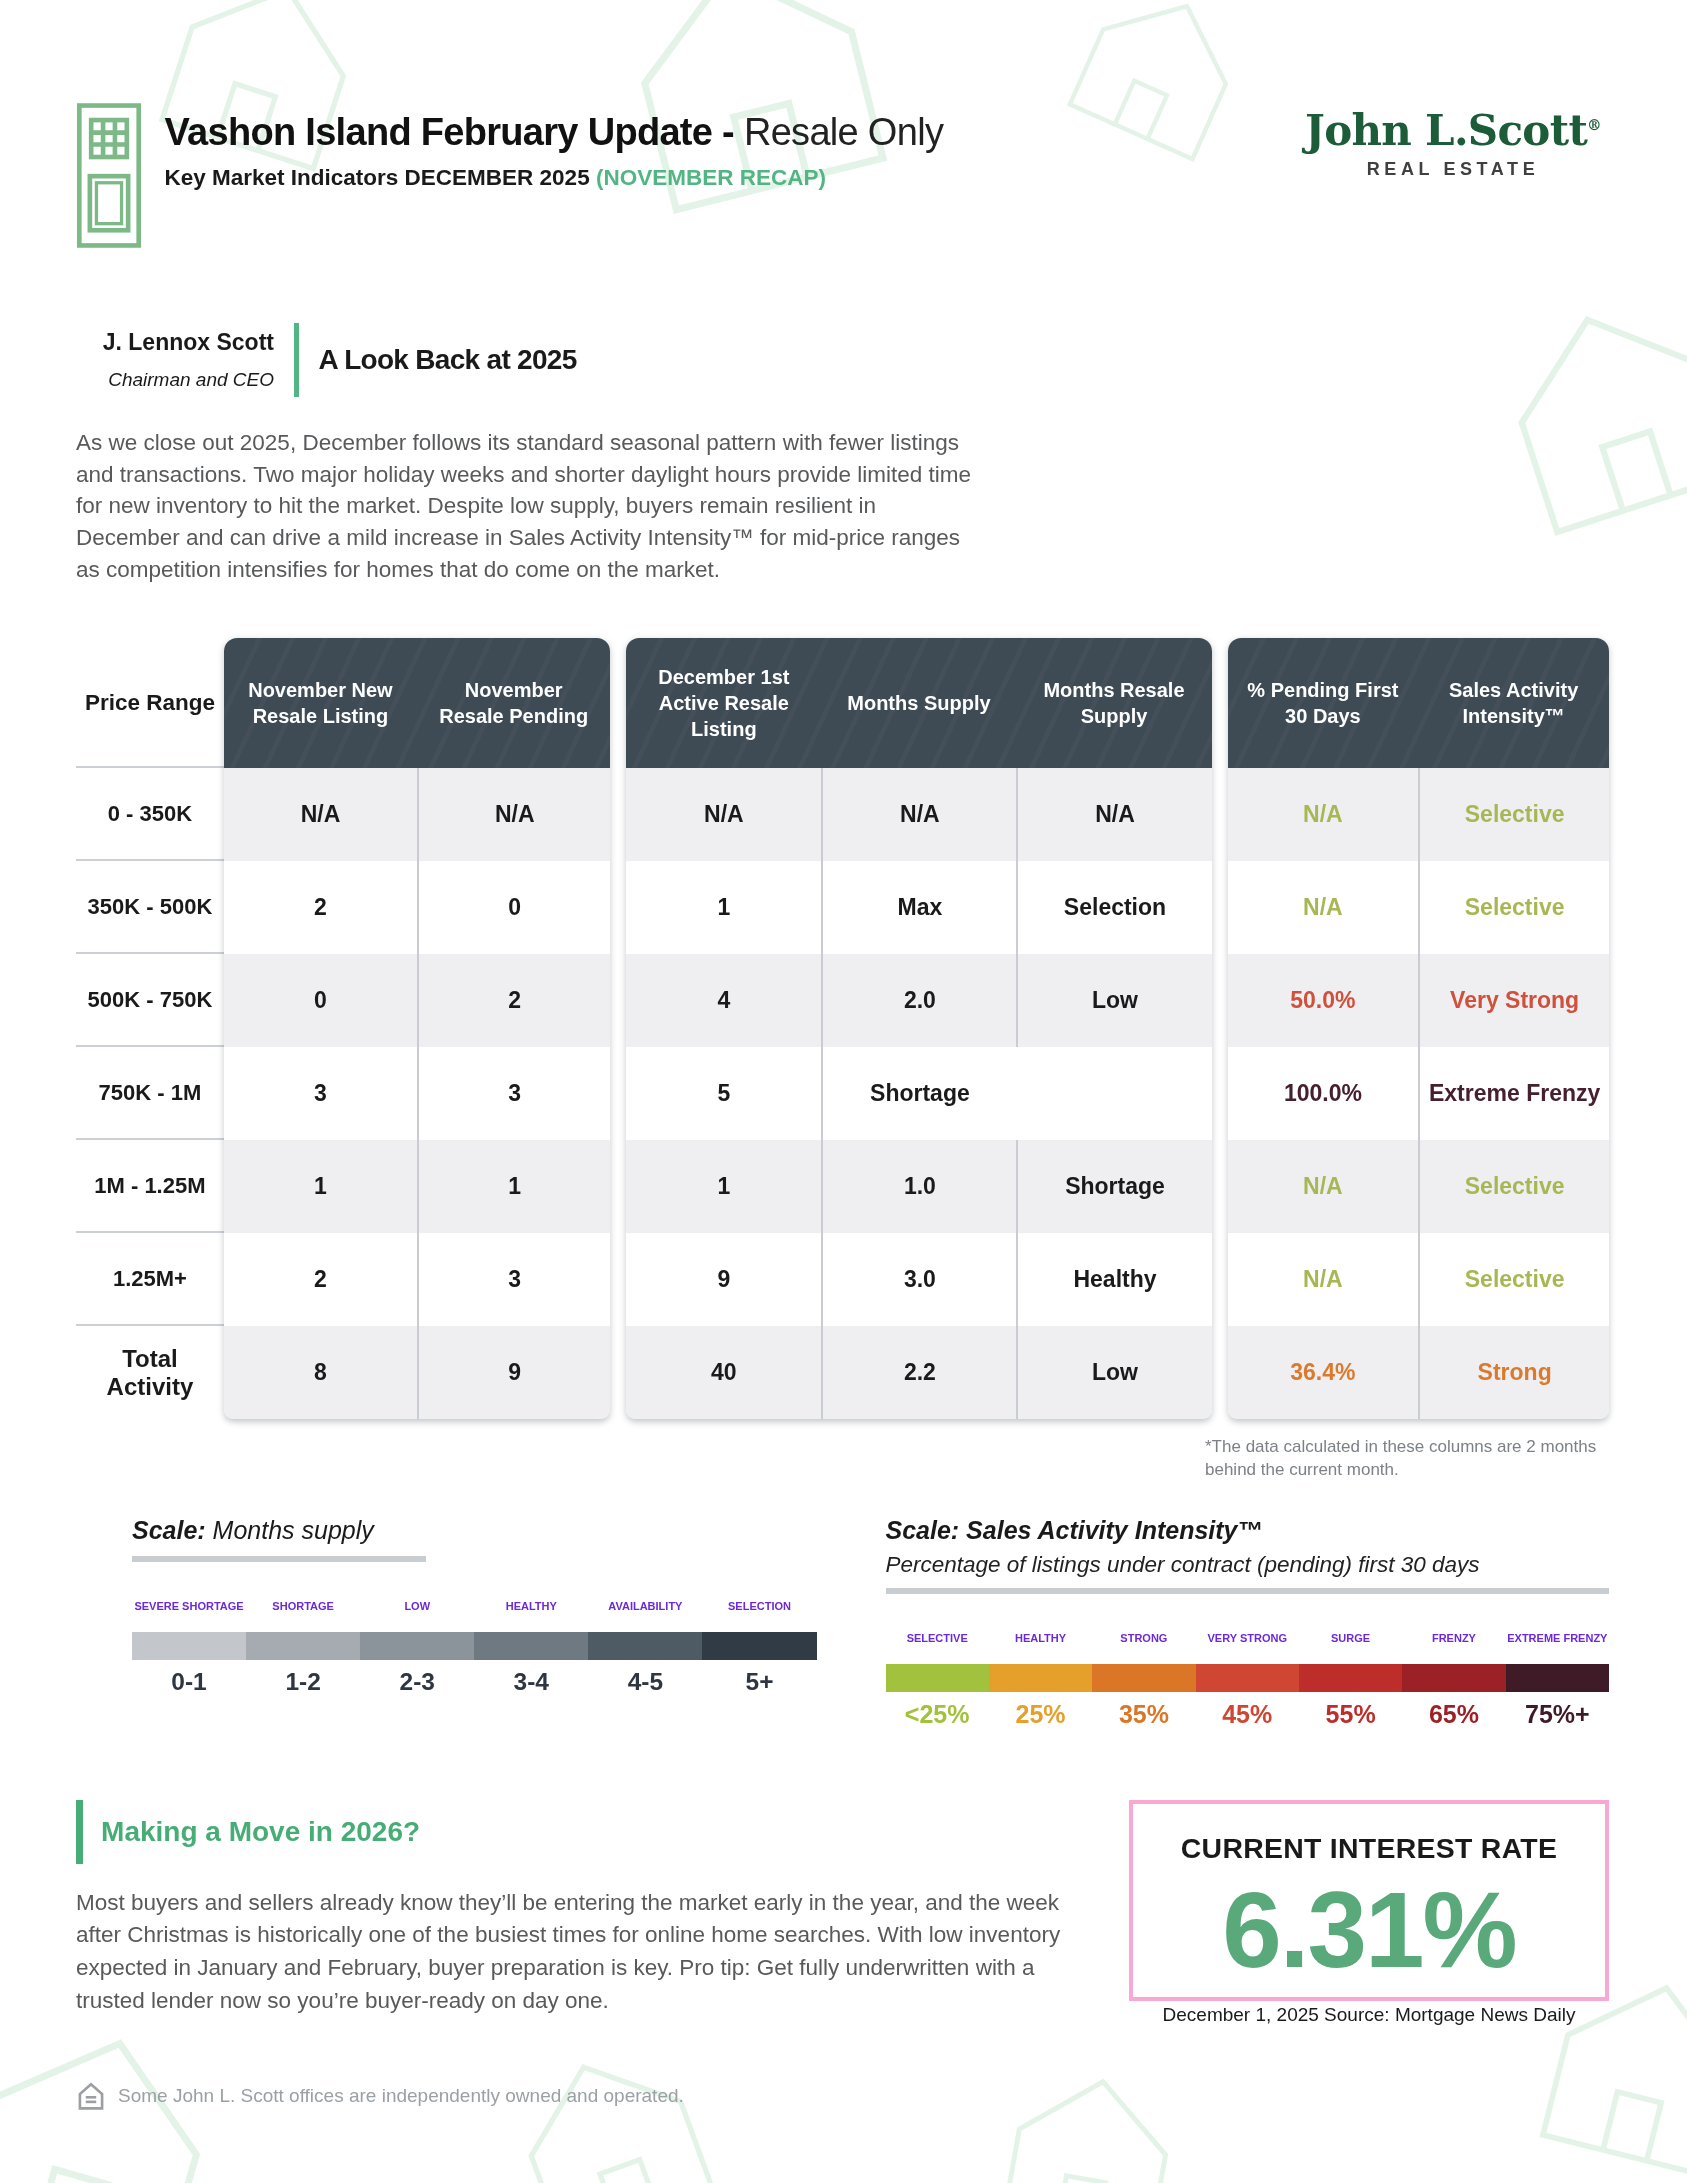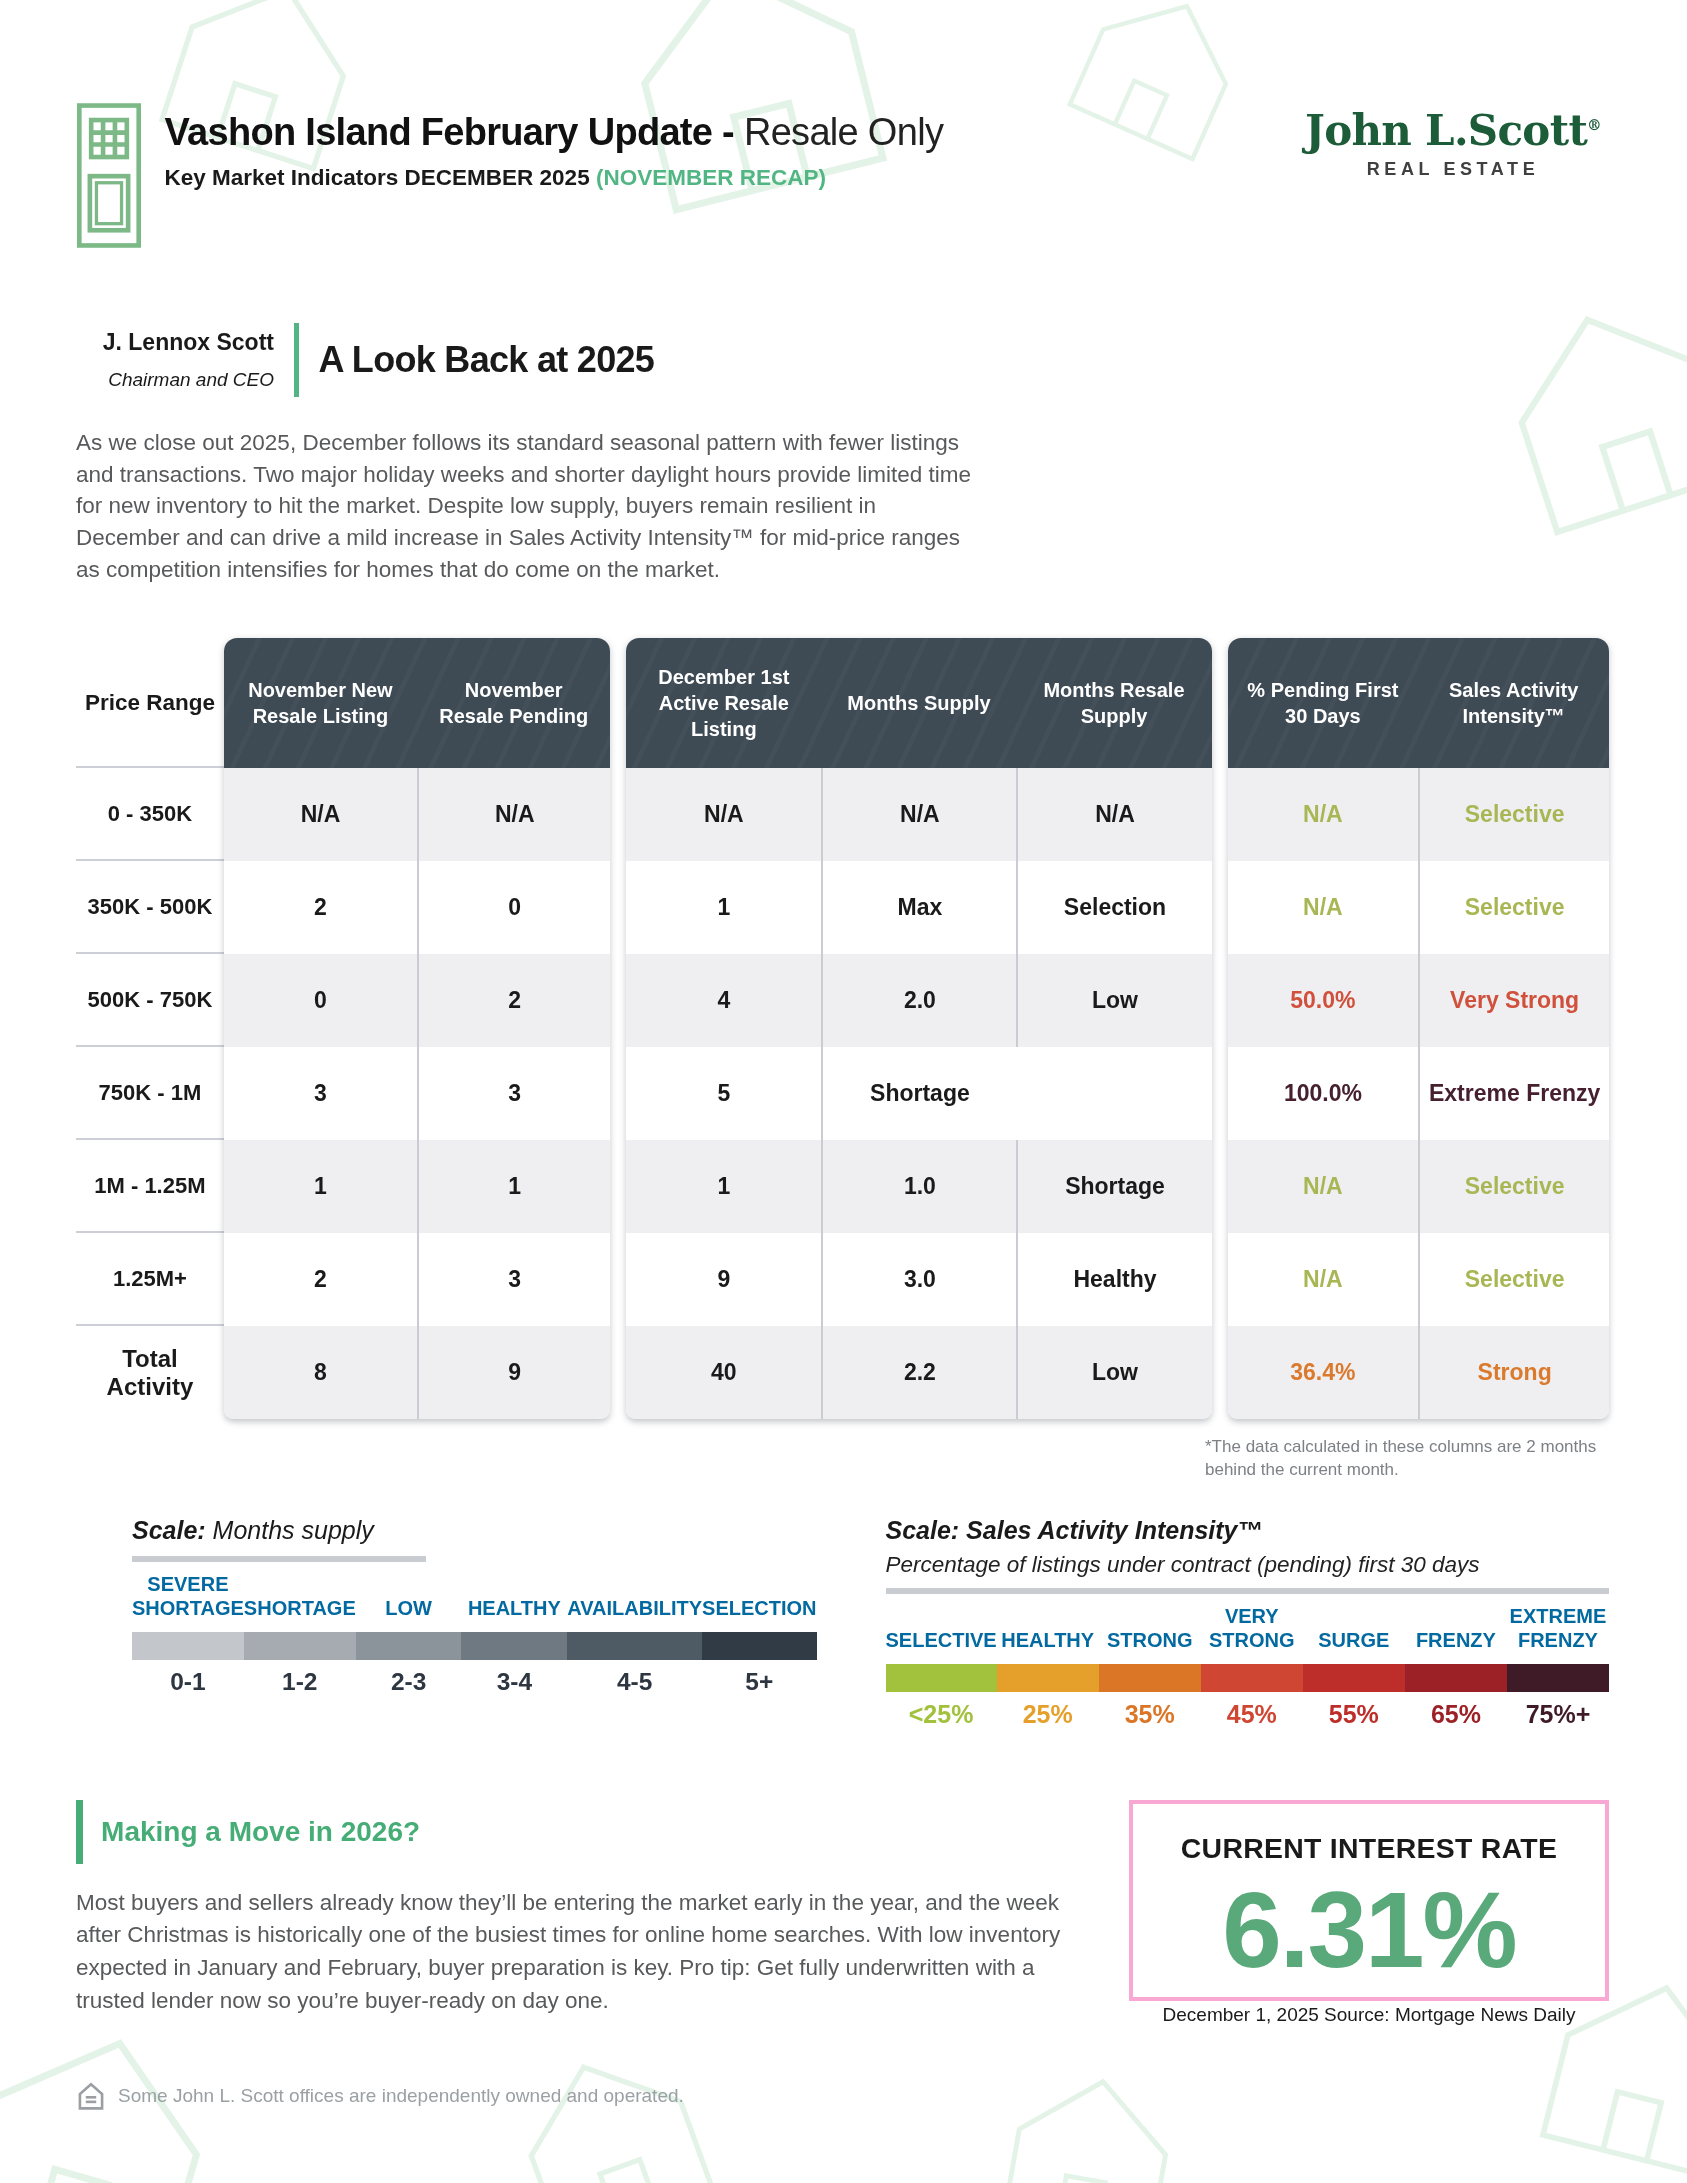--- a/index.html
+++ b/index.html
@@ -23,21 +23,21 @@
   .logo-main sup { font-size:14.6px; }
   .logo-sub { font-size:18px; font-weight:bold; letter-spacing:4.6px; color:#404040; margin-top:4px; }
 
   
   .intro { margin-top:74px; }
   .intro-top { display:flex; align-items:center; }
   .author { width:198px; text-align:right; }
   .author-name { font-size:23px; font-weight:bold; }
   .author-role { font-size:19px; font-style:italic; margin-top:13px; }
   .vbar { width:4.6px; height:74px; background:#52b584; margin:0 20px; }
-  .look-head { font-size:36px; font-weight:bold; letter-spacing:-0.7px; }
+  .look-head { font-size:28px; font-weight:bold; letter-spacing:-0.7px; }
   .intro-body { margin-top:30px; width:906px; font-size:22.5px; line-height:1.42; color:#58595b; }
 
   
   .tblwrap { display:flex; margin-top:52px; }
   .pricecol { width:148px; }
   .price-head { height:130px; display:flex; align-items:center; justify-content:center; text-align:center;
     font-size:22.5px; font-weight:bold; line-height:1.2; border-bottom:2.6px solid #ccd0d6; }
   .price-cell { height:93px; display:flex; align-items:center; justify-content:center; text-align:center;
     font-size:22px; font-weight:bold; line-height:1.15; border-bottom:2.6px solid #ccd0d6; padding:0 5.3px; }
   .price-cell:last-child { border-bottom:none; }
@@ -66,22 +66,22 @@
   .scale-title .b { font-weight:bold; }
   .scale-sub { font-size:22.5px; font-style:italic; margin-top:6.6px; color:#222; }
   .underline { height:6px; background:#c9cdd2; margin-top:10.6px; }
   .scale-left { width:685px; }
   .scale-left .underline { width:294px; }
   .scale-right { width:724px; margin-left:69px; }
   .scale-right .underline { width:100%; }
   .segs { display:grid; margin-top:17px; }
   .segs6 { grid-template-columns:repeat(6,1fr); }
   .segs7 { grid-template-columns:repeat(7,1fr); }
-  .seg-label { font-size:20px; font-weight:bold; color:#0369a1; text-align:center; height:53px;
-    display:flex; align-items:flex-end; justify-content:center; line-height:1.2; padding-bottom:12px; }
+  .seg-label { font-size:11px; font-weight:bold; color:#6d28d9; text-align:center; height:53px;
+    display:flex; align-items:flex-end; justify-content:center; line-height:1.2; padding-bottom:19px; }
   .seg-bar { height:28px; }
   .seg-val { font-size:24.5px; font-weight:bold; text-align:center; margin-top:8px; color:#2e3642; }
   .scale-right .seg-val { font-size:25px; }
 
   
   .bottom { display:flex; margin-top:71px; }
   .move { width:1006px; }
   .move-head { display:flex; align-items:center; }
   .move-bar { width:6.6px; height:64px; background:#47ad76; }
   .move-title { font-size:28px; font-weight:bold; color:#47ad76; margin-left:18.5px; }

